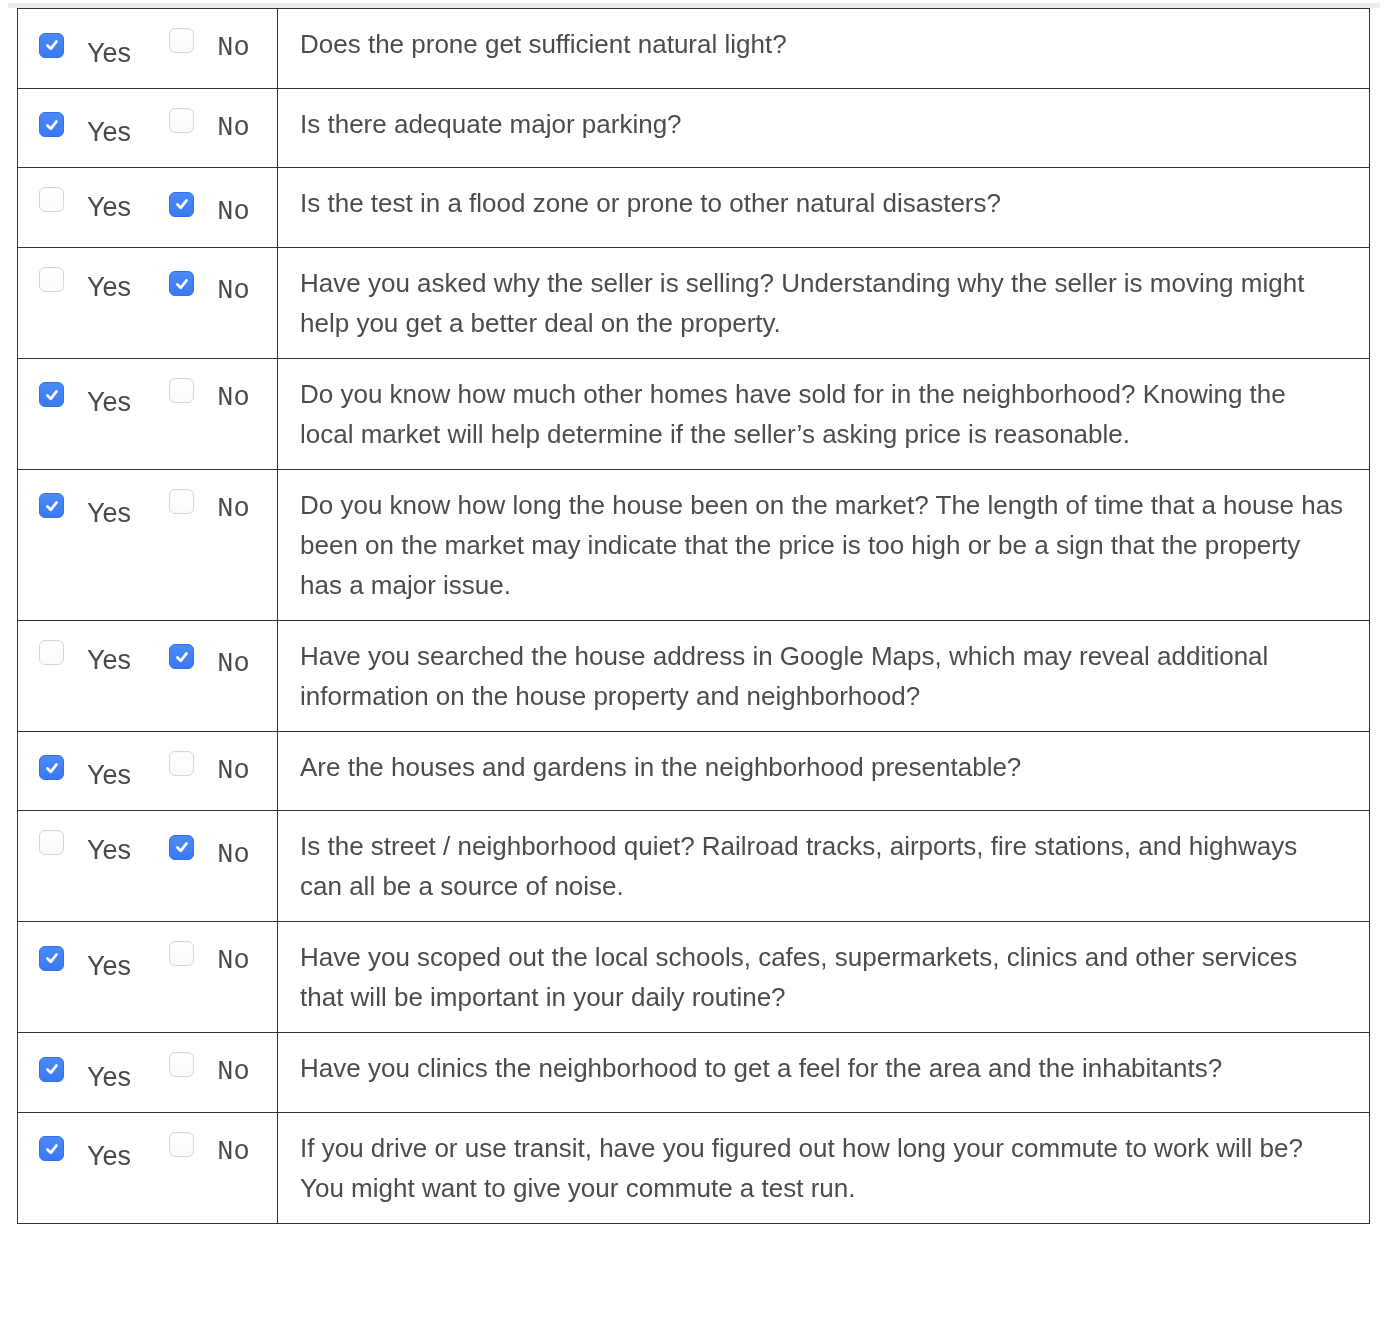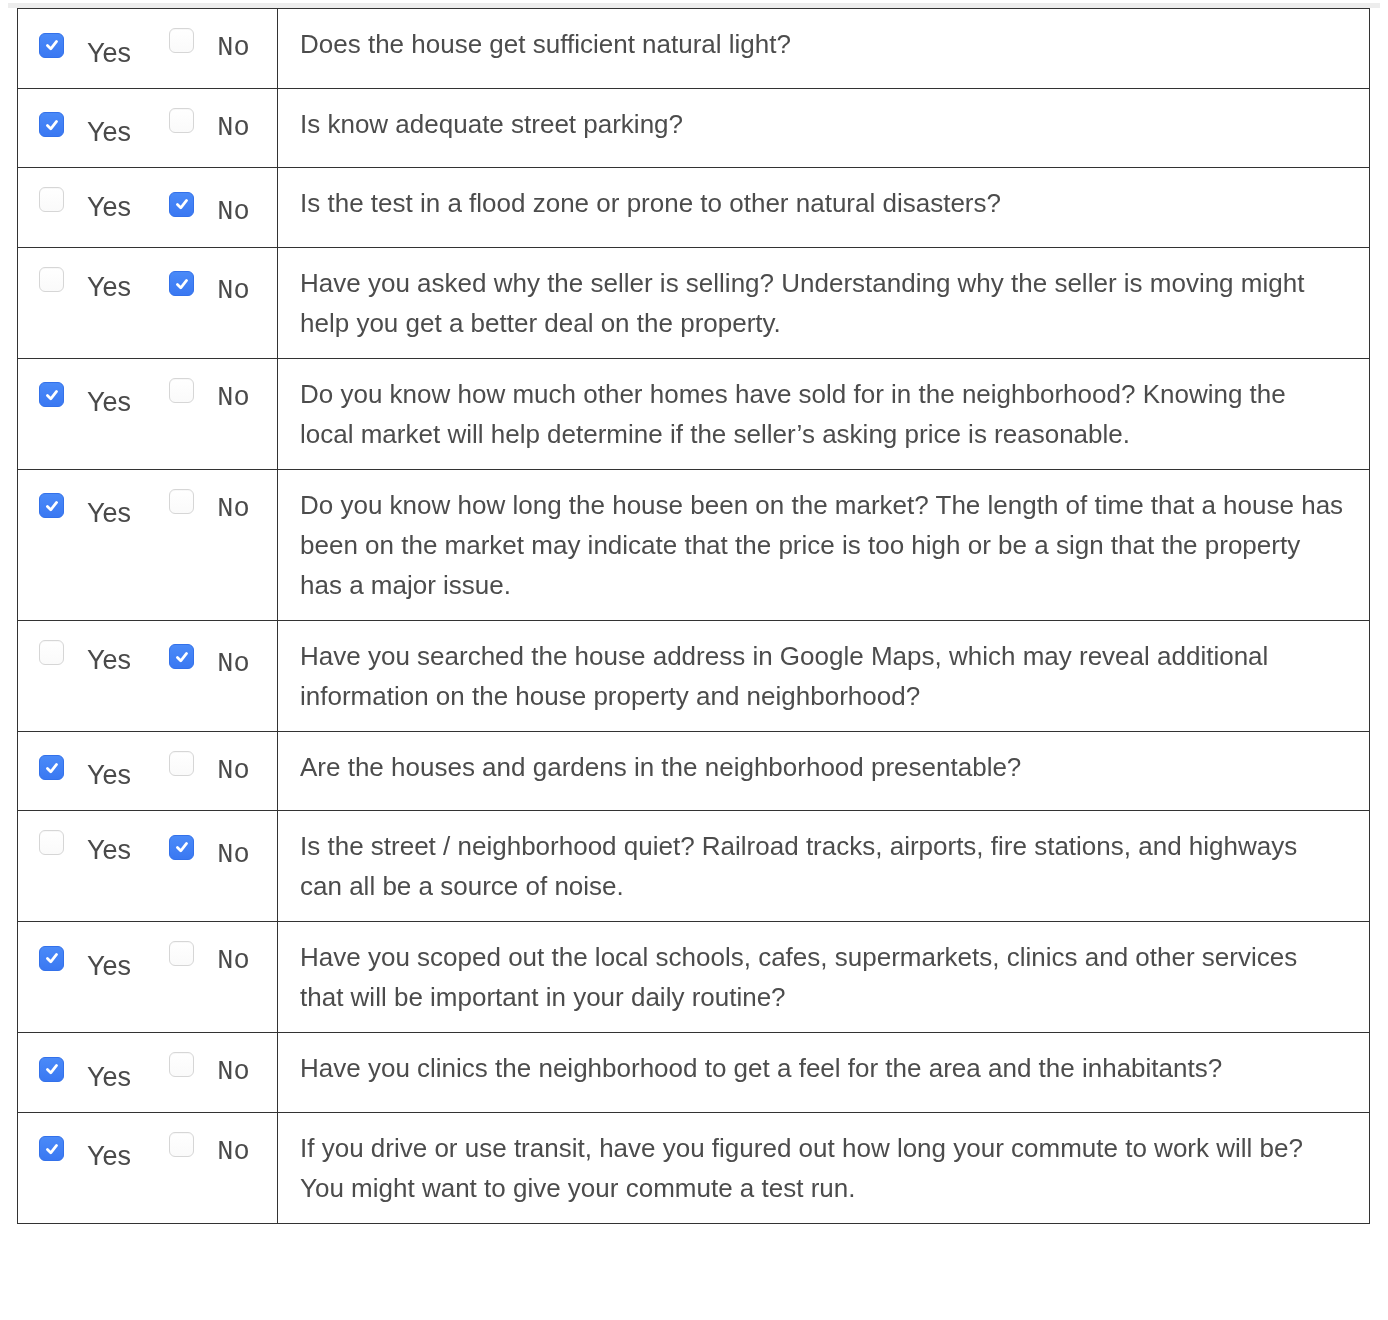--- a/index.html
+++ b/index.html
@@ -102,41 +102,41 @@
         </span>
         <span class="choice-label">Yes</span>
       </span>
       <span class="choice">
         <span class="checkbox unchecked">
           
         </span>
         <span class="choice-label">No</span>
       </span>
     </td>
-    <td class="question-cell">Does the house get sufficient natural light?</td>
-  </tr>
-
-  <tr>
-    <td class="answer-cell">
-      <span class="choice">
-        <span class="checkbox checked">
-          <svg width="16" height="16" viewBox="0 0 14 14">
-            <path d="M3 7.4 L5.9 10.3 L11 3.9" stroke="#ffffff" stroke-width="2.4" fill="none" stroke-linecap="round" stroke-linejoin="round"></path>
-          </svg>
-        </span>
-        <span class="choice-label">Yes</span>
-      </span>
-      <span class="choice">
-        <span class="checkbox unchecked">
-          
-        </span>
-        <span class="choice-label">No</span>
-      </span>
-    </td>
-    <td class="question-cell">Is know adequate street parking?</td>
+    <td class="question-cell">Does the prone get sufficient natural light?</td>
+  </tr>
+
+  <tr>
+    <td class="answer-cell">
+      <span class="choice">
+        <span class="checkbox checked">
+          <svg width="16" height="16" viewBox="0 0 14 14">
+            <path d="M3 7.4 L5.9 10.3 L11 3.9" stroke="#ffffff" stroke-width="2.4" fill="none" stroke-linecap="round" stroke-linejoin="round"></path>
+          </svg>
+        </span>
+        <span class="choice-label">Yes</span>
+      </span>
+      <span class="choice">
+        <span class="checkbox unchecked">
+          
+        </span>
+        <span class="choice-label">No</span>
+      </span>
+    </td>
+    <td class="question-cell">Is there adequate major parking?</td>
   </tr>
 
   <tr>
     <td class="answer-cell">
       <span class="choice">
         <span class="checkbox unchecked">
           
         </span>
         <span class="choice-label">Yes</span>
       </span>

